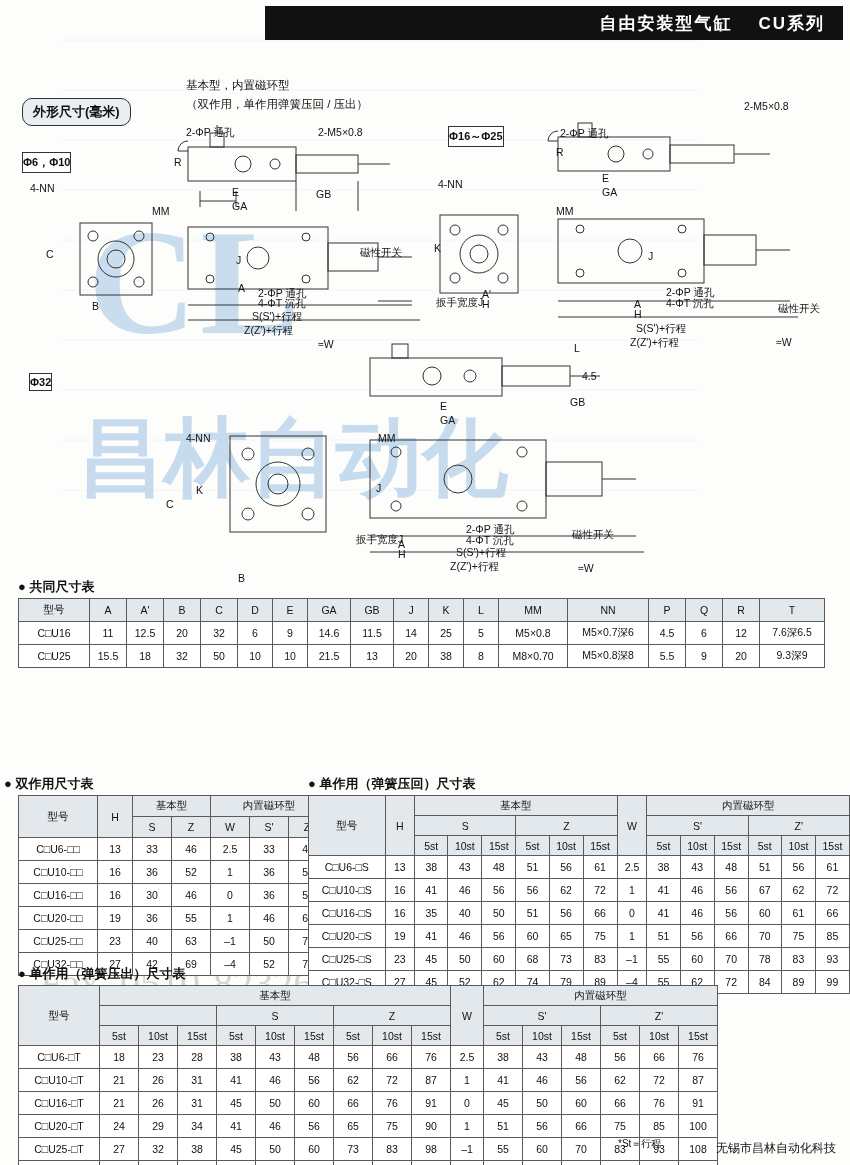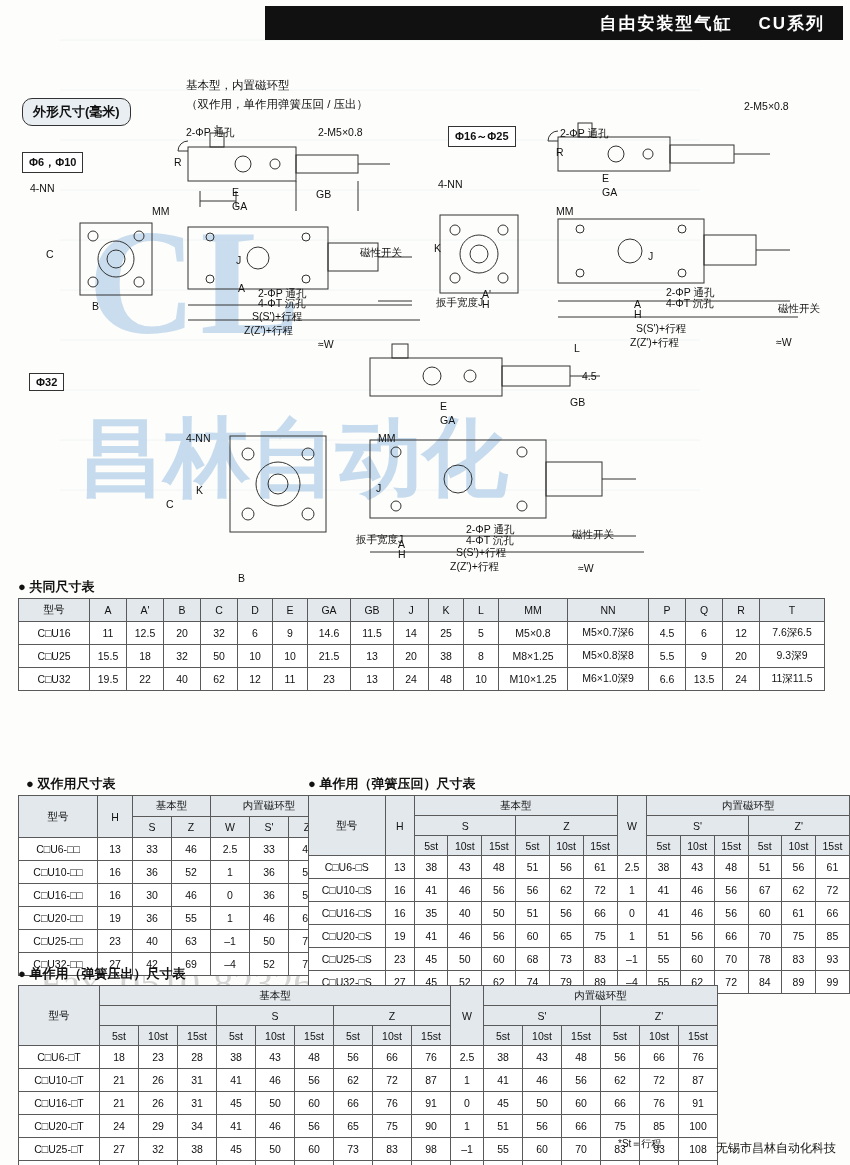--- a/index.html
+++ b/index.html
@@ -48,21 +48,21 @@
   .sect::before{content:"● ";}
 
   
   .boxlabel{
     position:absolute;border:1px solid #333;border-radius:10px;
     background:#e8eef2;font-size:13px;font-weight:bold;
     padding:4px 10px;
   }
   .plainbox{
     position:absolute;border:1px solid #333;background:#fff;
-    font-size:11px;padding:2px 6px;
+    font-size:11px;padding:2px 0;
   }
   .note{position:absolute;font-size:10.5px;}
 
   
   table{border-collapse:collapse;font-size:10.5px;background:#fff;}
   th,td{border:1px solid #5a5a5a;text-align:center;padding:1px 2px;white-space:nowrap;}
   th{background:#e3e8ec;font-weight:normal;}
   .tb{position:absolute;}
 
   
@@ -326,52 +326,32 @@
           <td style="height: 20px;">18</td>
           <td style="height: 20px;">32</td>
           <td style="height: 20px;">50</td>
           <td style="height: 20px;">10</td>
           <td style="height: 20px;">10</td>
           <td style="height: 20px;">21.5</td>
           <td style="height: 20px;">13</td>
           <td style="height: 20px;">20</td>
           <td style="height: 20px;">38</td>
           <td style="height: 20px;">8</td>
-          <td style="height: 20px;">M8×1.25</td>
+          <td style="height: 20px;">M8×0.70</td>
           <td style="height: 20px;">M5×0.8深8</td>
           <td style="height: 20px;">5.5</td>
           <td style="height: 20px;">9</td>
           <td style="height: 20px;">20</td>
           <td style="height: 20px;">9.3深9</td>
         </tr>
-        <tr>
-          <td style="height: 20px; font-weight: normal;">C□U32</td>
-          <td style="height: 20px;">19.5</td>
-          <td style="height: 20px;">22</td>
-          <td style="height: 20px;">40</td>
-          <td style="height: 20px;">62</td>
-          <td style="height: 20px;">12</td>
-          <td style="height: 20px;">11</td>
-          <td style="height: 20px;">23</td>
-          <td style="height: 20px;">13</td>
-          <td style="height: 20px;">24</td>
-          <td style="height: 20px;">48</td>
-          <td style="height: 20px;">10</td>
-          <td style="height: 20px;">M10×1.25</td>
-          <td style="height: 20px;">M6×1.0深9</td>
-          <td style="height: 20px;">6.6</td>
-          <td style="height: 20px;">13.5</td>
-          <td style="height: 20px;">24</td>
-          <td style="height: 20px;">11深11.5</td>
-        </tr>
       </tbody>
     </table>
 </div>
 
-<div class="sect" style="left:26px;top:775px;">双作用尺寸表</div>
+<div class="sect" style="left:4px;top:775px;">双作用尺寸表</div>
 <div class="tb" style="left:18px;top:795px;">
   <table id="tbl-double">
       <thead>
         <tr>
           <th rowspan="2" style="width: 74px; height: 18px;">型号</th>
           <th rowspan="2" style="width: 30px; height: 18px;">H</th>
           <th colspan="2" style="height: 18px;">基本型</th>
           <th colspan="3" style="height: 18px;">内置磁环型</th>
         </tr>
         <tr>

